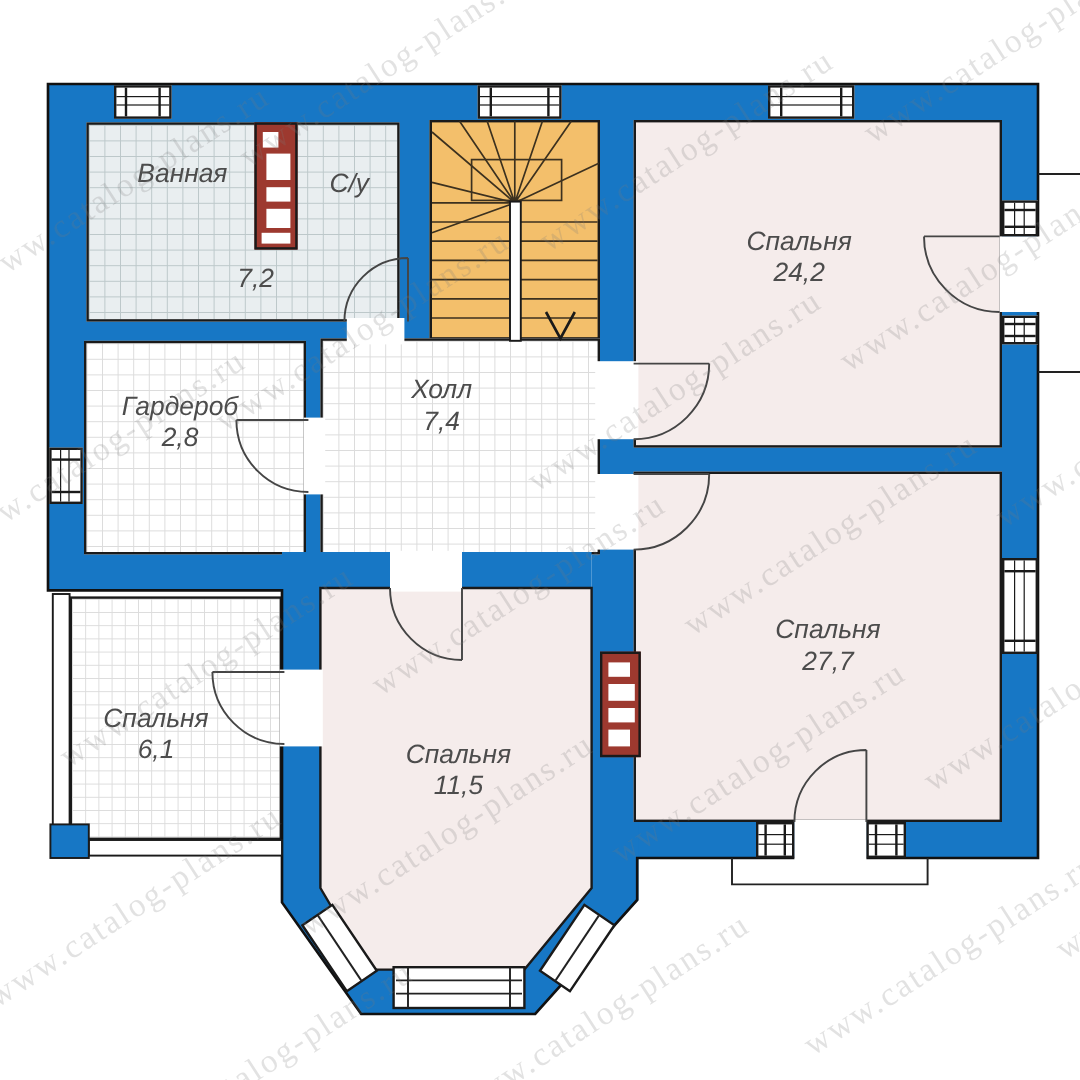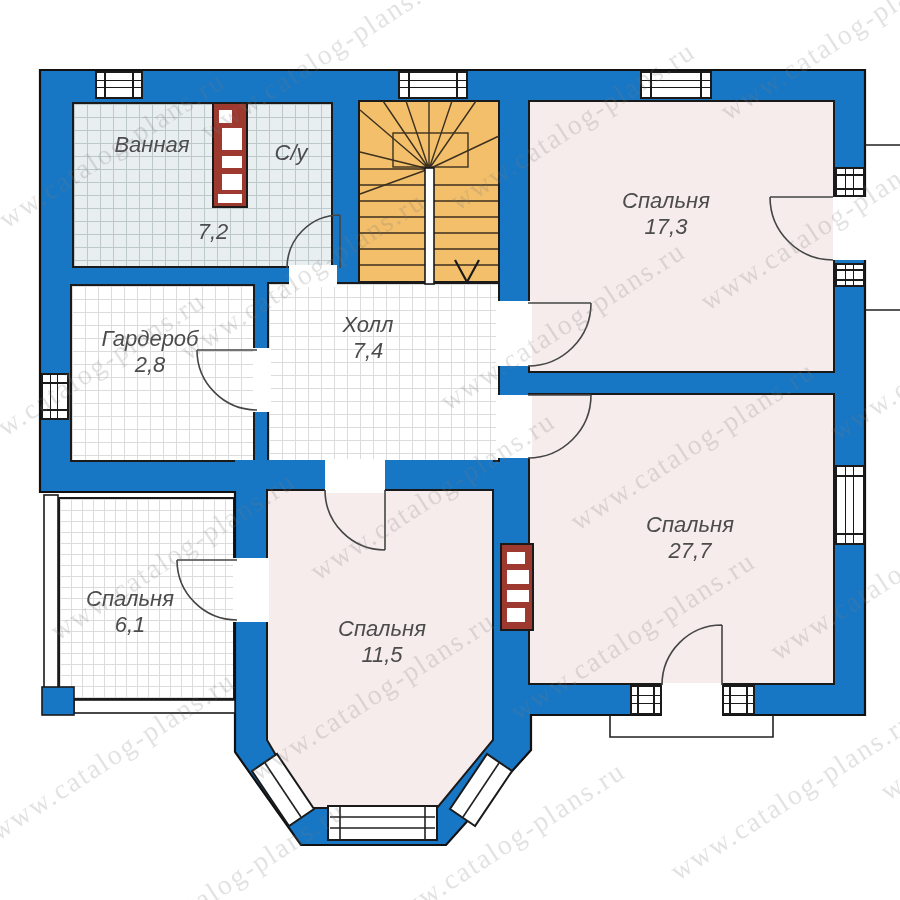--- a/index.html
+++ b/index.html
@@ -198,21 +198,21 @@
   <div class="lbl" style="left:150px;top:326px">
       <div>Гардероб</div>
       <div>2,8</div>
     </div>
   <div class="lbl" style="left:368px;top:312px">
       <div>Холл</div>
       <div>7,4</div>
     </div>
   <div class="lbl" style="left:666px;top:188px">
       <div>Спальня</div>
-      <div>17,3</div>
+      <div>24,2</div>
     </div>
   <div class="lbl" style="left:690px;top:512px">
       <div>Спальня</div>
       <div>27,7</div>
     </div>
   <div class="lbl" style="left:382px;top:616px">
       <div>Спальня</div>
       <div>11,5</div>
     </div>
   <div class="lbl" style="left:130px;top:586px">

